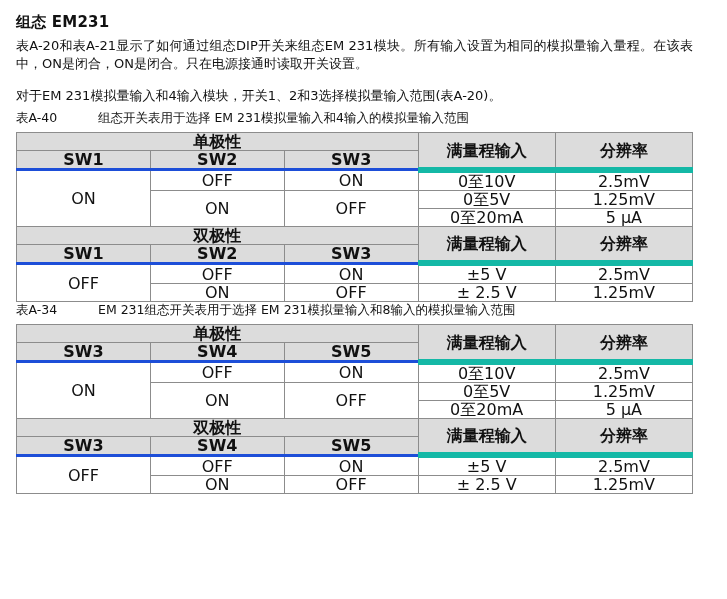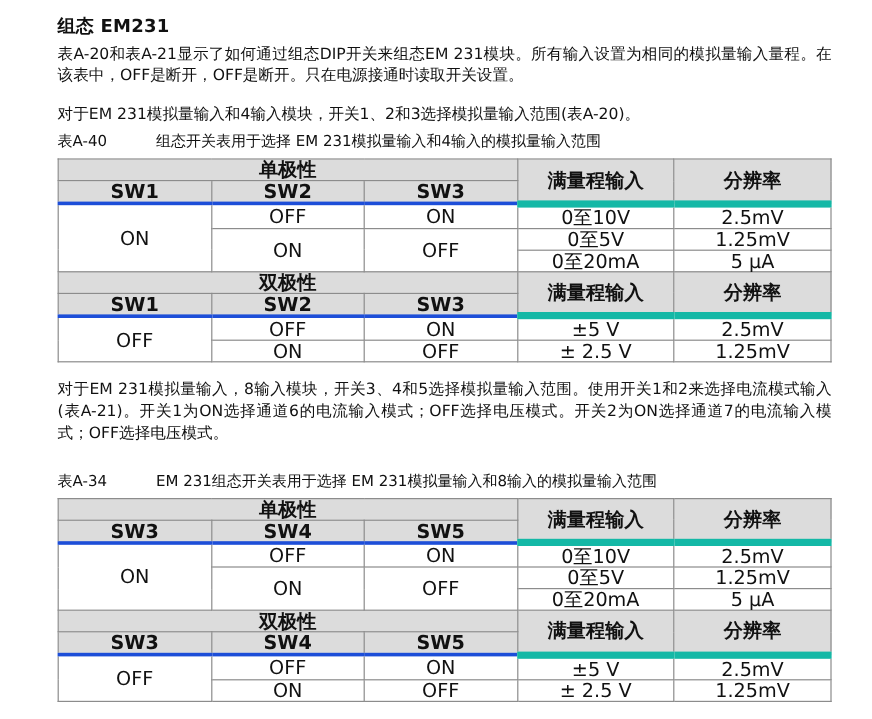--- a/index.html
+++ b/index.html
@@ -3,21 +3,21 @@
 <meta charset="utf-8">
 <style>
   * { margin: 0; padding: 0; box-sizing: border-box; }
   html, body { background: #ffffff; }
   body {
     width: 727px; height: 599px;
     font-family: "DejaVu Sans", "Liberation Sans", sans-serif;
     color: #111111;
     overflow: hidden;
   }
-  .page { padding: 13px 34px 0 48px; }
+  .page { padding: 13px 34px 0 16px; }
   .doc-title {
     font-size: 15px; font-weight: bold; letter-spacing: 0.2px;
     margin-bottom: 5px;
   }
   .para {
     font-size: 13px; line-height: 1.42; text-align: justify;
   }
   .para.p1 { margin-bottom: 13px; }
   .para.p2 { margin-bottom: 5px; }
   .para.p3 { margin-top: 14px; margin-bottom: 21px; }
@@ -39,21 +39,21 @@
   table.cfg tr.sw-row th { border-bottom: 3px solid #1d4ed8; }
   table.cfg th.rule-bottom { border-bottom: 6px solid #14b8a6; }
 </style>
 </head>
 <body>
 
 <div class="page">
 
   <h1 class="doc-title">组态 EM231</h1>
 
-  <p class="para p1">表A-20和表A-21显示了如何通过组态DIP开关来组态EM 231模块。所有输入设置为相同的模拟量输入量程。在该表中，OFF是断开，OFF是断开。只在电源接通时读取开关设置。</p>
+  <p class="para p1">表A-20和表A-21显示了如何通过组态DIP开关来组态EM 231模块。所有输入设置为相同的模拟量输入量程。在该表中，ON是闭合，ON是闭合。只在电源接通时读取开关设置。</p>
 
   <p class="para p2">对于EM 231模拟量输入和4输入模块，开关1、2和3选择模拟量输入范围(表A-20)。</p>
 
   <div class="table-caption">
     <span class="caption-label">表A-40</span>
     <span class="caption-text">组态开关表用于选择 EM 231模拟量输入和4输入的模拟量输入范围</span>
   </div>
 
   <table class="cfg">
     <colgroup>
@@ -110,21 +110,20 @@
       </tr>
       <tr>
         <td>ON</td>
         <td>OFF</td>
         <td>± 2.5 V</td>
         <td>1.25mV</td>
       </tr>
     </tbody>
   </table>
 
-  <p class="para p3">对于EM 231模拟量输入，8输入模块，开关3、4和5选择模拟量输入范围。使用开关1和2来选择电流模式输入(表A-21)。开关1为ON选择通道6的电流输入模式；OFF选择电压模式。开关2为ON选择通道7的电流输入模式；OFF选择电压模式。</p>
 
   <div class="table-caption">
     <span class="caption-label">表A-34</span>
     <span class="caption-text">EM 231组态开关表用于选择 EM 231模拟量输入和8输入的模拟量输入范围</span>
   </div>
 
   <table class="cfg">
     <colgroup>
       <col class="c-sw">
         <col class="c-sw">

